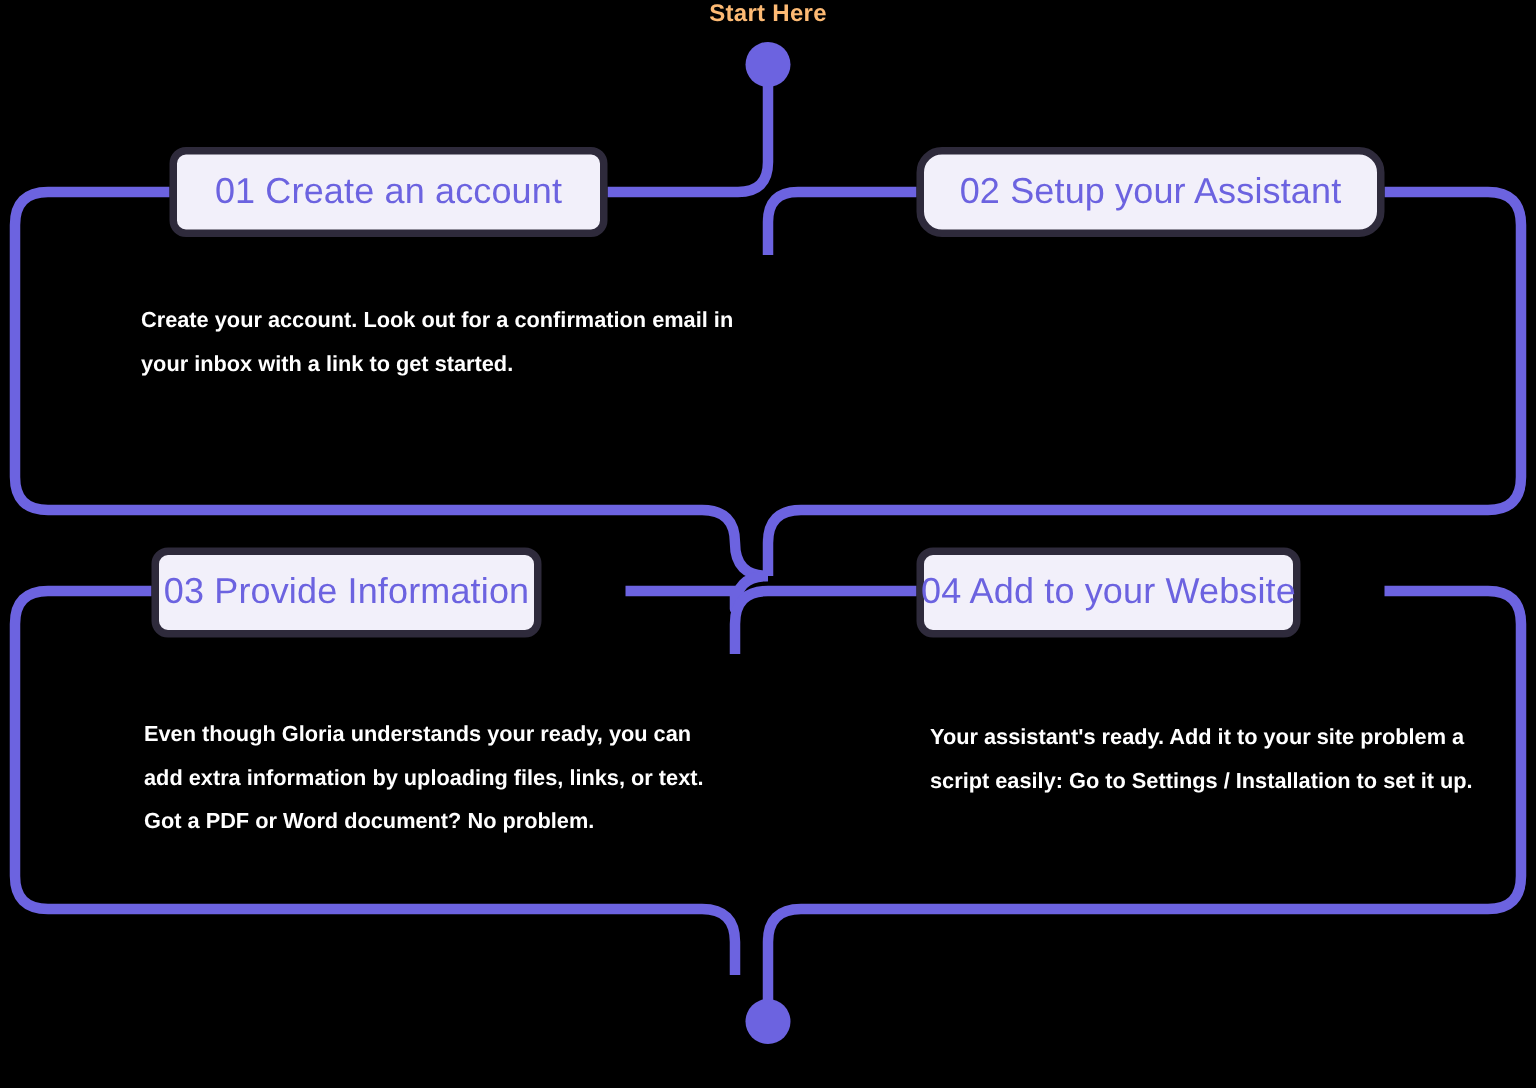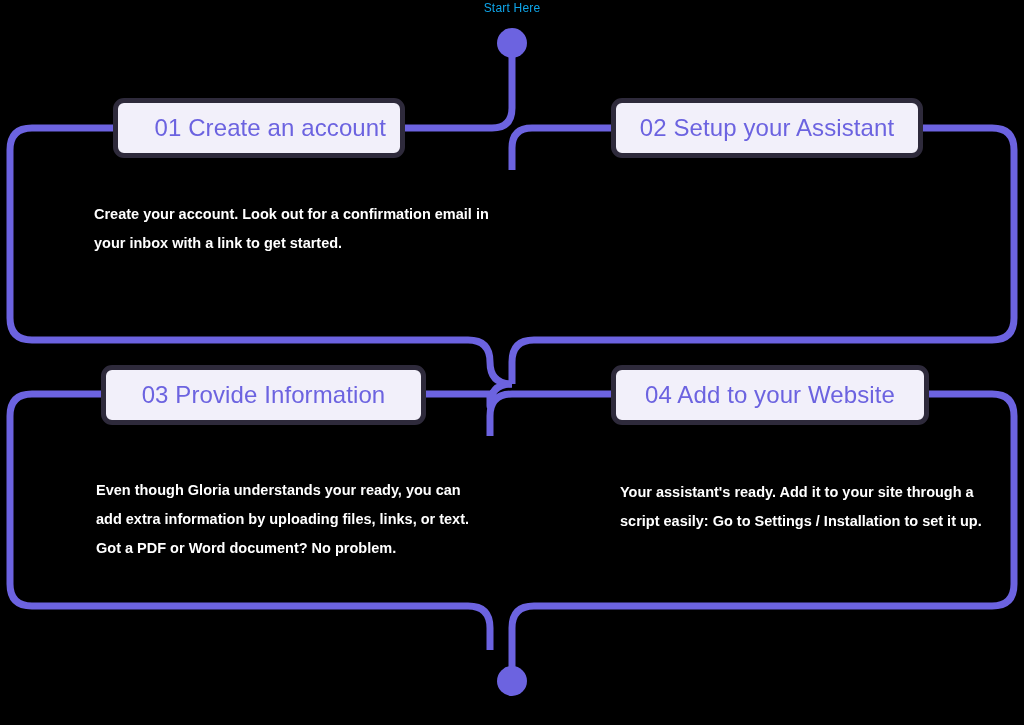--- a/index.html
+++ b/index.html
@@ -19,24 +19,24 @@
     position: absolute;
     left: 0;
     top: 0;
     width: 1024px;
     height: 725px;
   }
 
   
   .endpoint-label {
     position: absolute;
-    color: #0ea5e9;
+    color: #fdba74;
     font-family: "Liberation Sans", sans-serif;
-    font-size: 12px;
-    font-weight: 400;
+    font-size: 16px;
+    font-weight: 700;
     letter-spacing: 0.2px;
     text-align: center;
     white-space: nowrap;
     transform: translateX(-50%);
   }
   #start-label { left: 512px; top: 1px; }
   #done-label  { left: 512px; top: 706px; margin-top: 27px; }
 
   
   .step-header {
@@ -67,24 +67,24 @@
     color: #ffffff;
     font-family: "Liberation Sans", sans-serif;
     font-size: 14.5px;
     font-weight: 700;
     line-height: 29px;
     z-index: 2;
     margin-left: 32px;
   }
 
   
-  #step-header-1 { left: 113px; top: 98px; width: 292px; justify-content: flex-end; }
-  #step-header-2 { left: 611px; top: 98px; width: 312px; }
-  #step-header-3 { left: 101px; top: 365px; width: 325px; }
-  #step-header-4 { left: 611px; top: 365px; width: 318px; }
+  #step-header-1 { left: 113px; top: 98px; width: 292px; }
+  #step-header-2 { left: 611px; top: 98px; width: 312px; border-radius: 17px; }
+  #step-header-3 { left: 101px; top: 365px; width: 260px; }
+  #step-header-4 { left: 611px; top: 365px; width: 256px; }
 
   
   #step-body-1 { left: 62px; top: 200px; width: 400px; }
   #step-body-2 { left: 570px; top: 192px; width: 392px; }
   #step-body-3 { left: 64px; top: 476px; width: 390px; }
   #step-body-4 { left: 588px; top: 478px; width: 370px; }
 </style>
 </head>
 <body>
 
@@ -171,15 +171,15 @@
   </div>
 
   <div class="step-header" id="step-header-3">
     <span class="step-header-text">03 Provide Information</span>
   </div>
   <div class="step-body" id="step-body-3">Even though Gloria understands your ready, you can add extra information by uploading files, links, or text. Got a PDF or Word document? No problem.</div>
 
   <div class="step-header" id="step-header-4">
     <span class="step-header-text">04 Add to your Website</span>
   </div>
-  <div class="step-body" id="step-body-4">Your assistant's ready. Add it to your site through a script easily: Go to Settings / Installation to set it up.</div>
+  <div class="step-body" id="step-body-4">Your assistant's ready. Add it to your site problem a script easily: Go to Settings / Installation to set it up.</div>
 
 </div>
 
 </body></html>

